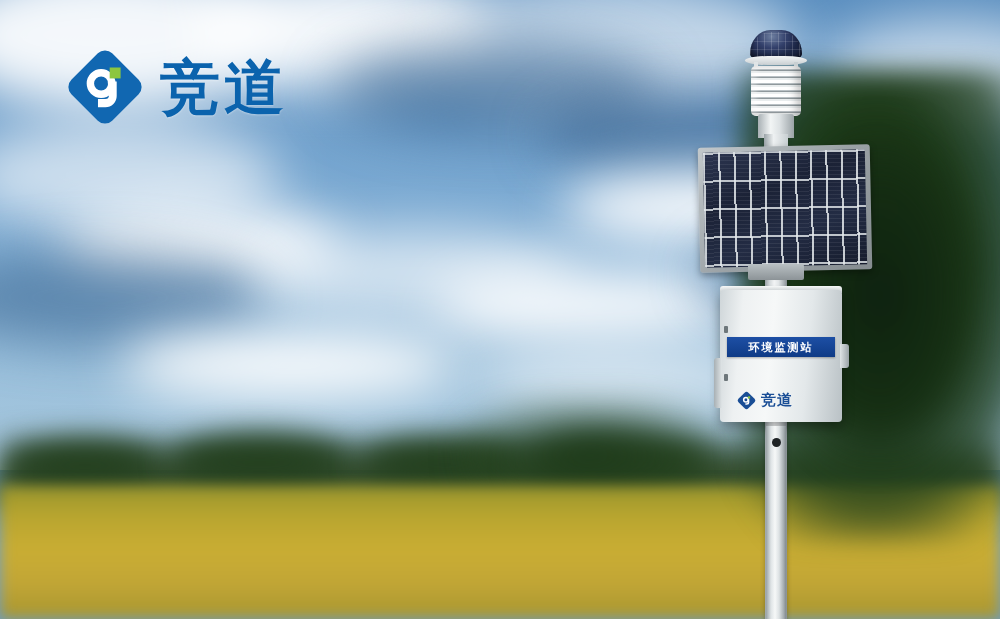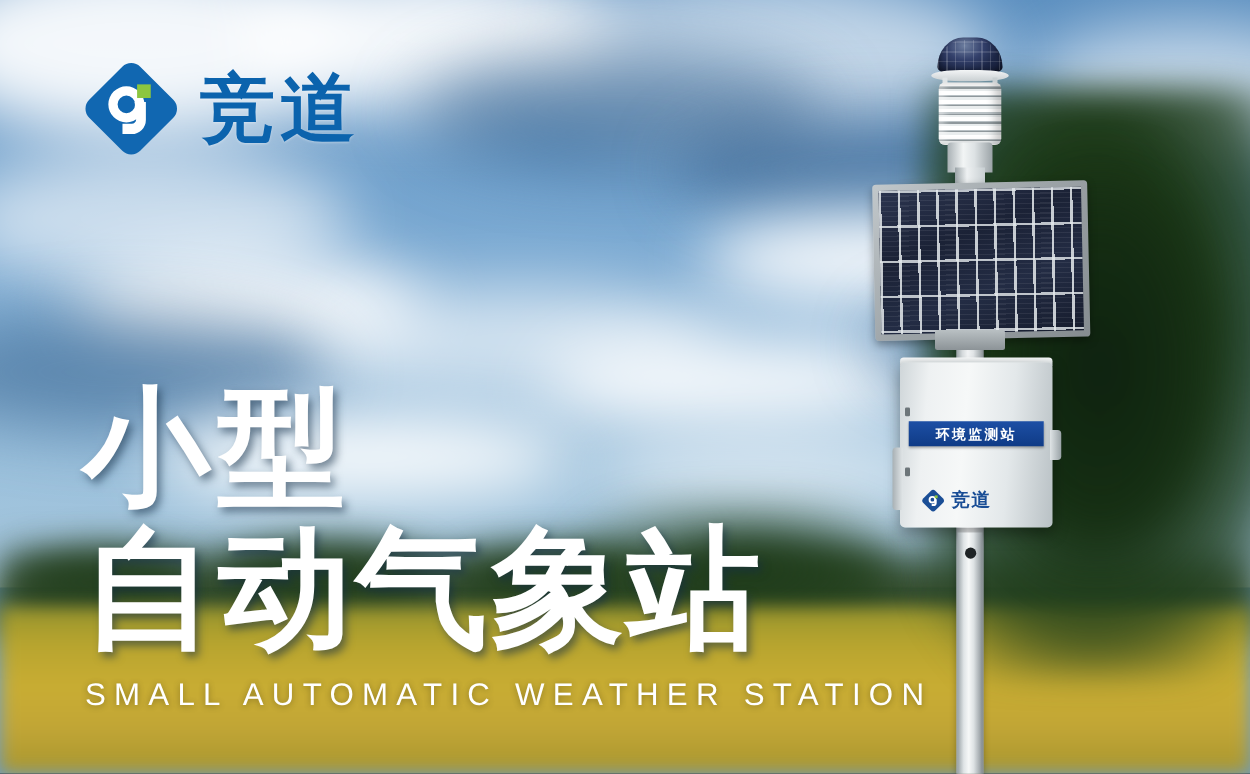--- a/index.html
+++ b/index.html
@@ -308,20 +308,15 @@
         <rect x="13" y="13" width="74" height="74" rx="13" ry="13" transform="rotate(45 50 50)" fill="#1167b1"></rect>
         <path d="M45 27 a18.5 18.5 0 1 0 0 37 a18.5 18.5 0 1 0 0 -37 z
                  M45 36.5 a9 9 0 1 1 0 18 a9 9 0 1 1 0 -18 z" fill="#ffffff"></path>
         <rect x="56" y="25" width="14" height="14" fill="#8cc63f"></rect>
         <path d="M53.5 43 h11.5 v18.5 a14.5 14.5 0 0 1 -14.5 14.5 h-9.5 v-10.5 h9.5 a4.5 4.5 0 0 0 4.5 -4.5 z" fill="#ffffff"></path>
       </svg>
     </span>
     <span class="logo-text">竞道</span>
   </div>
 
-  <div class="headline">
-    <div class="hl-line hl1">小型</div>
-    <div class="hl-line hl2">自动气象站</div>
-  </div>
-
-  <div class="subtitle">SMALL AUTOMATIC WEATHER STATION</div>
+
 
 </div>
 
 </body></html>

